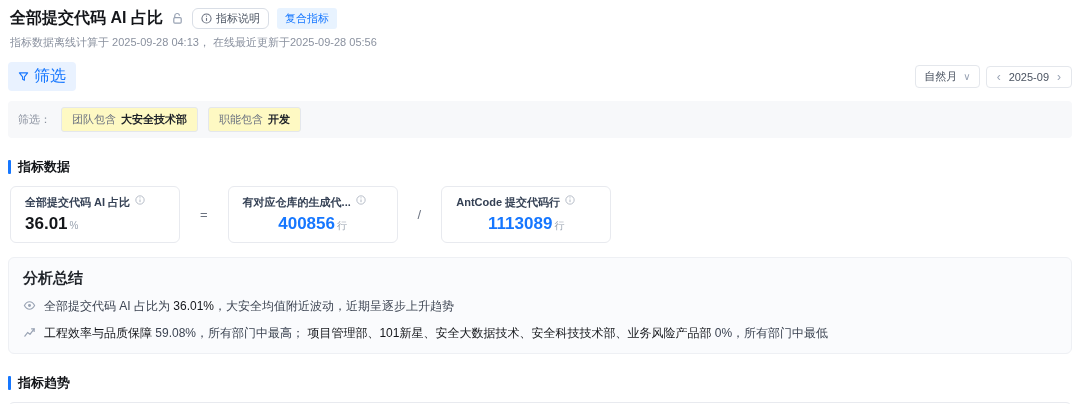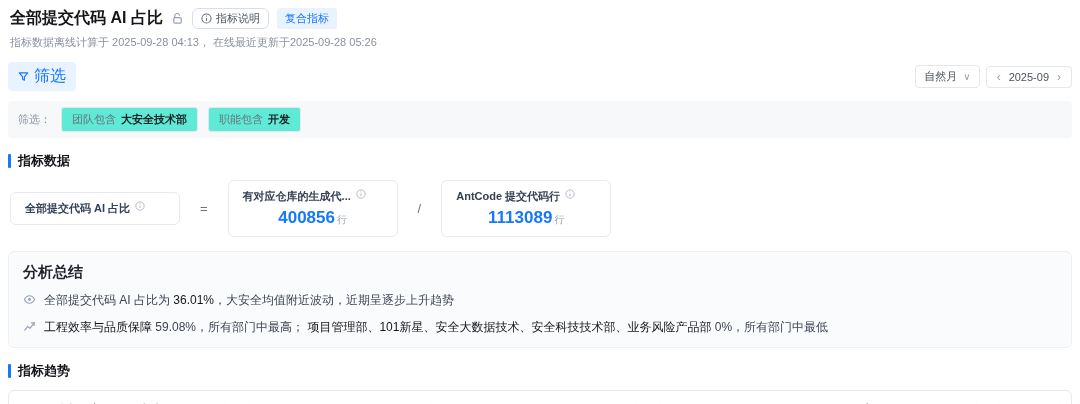--- a/index.html
+++ b/index.html
@@ -23,26 +23,26 @@
   .right-ctrls { display:flex; align-items:center; gap:6px; }
   .select-box, .date-nav { display:inline-flex; align-items:center; gap:6px; border:1px solid #e4e7ec;
     background:#fff; border-radius:4px; padding:3px 8px; font-size:11px; color:#4a5361; cursor:pointer; }
   .chev { color:#98a2b3; font-size:10px; }
   .date-chev { color:#98a2b3; font-size:12px; cursor:pointer; padding:0 2px; }
 
   
   .chips-band { margin-top:10px; background:#f7f8fa; border-radius:4px; padding:6px 10px;
     display:flex; align-items:center; gap:10px; }
   .chips-label { font-size:11px; color:#8a919f; }
-  .chip { display:inline-flex; align-items:center; gap:5px; background:#5eead4; border:1px solid #e4e7ec;
+  .chip { display:inline-flex; align-items:center; gap:5px; background:#fef9c3; border:1px solid #e4e7ec;
     border-radius:3px; padding:4px 10px; font-size:11px; }
   .chip .f { color:#6b7280; } .chip .v { color:#1f2329; font-weight:bold; }
 
   
-  .sec-hdr { display:flex; align-items:center; gap:7px; margin-top:14px; }
+  .sec-hdr { display:flex; align-items:center; gap:7px; margin-top:20px; }
   .sec-bar { width:3px; height:14px; background:#1677ff; border-radius:1px; }
   .sec-title { font-size:13px; font-weight:bold; color:#14161a; }
 
   
   .cards-row { display:flex; align-items:center; margin:10px 0 0 2px; }
   .mcard { border:1px solid #e8eaef; border-radius:6px; background:#fff; padding:8px 14px; min-width:170px; }
   .mcard-title { display:flex; align-items:flex-start; gap:5px; font-size:11px; font-weight:bold; color:#344054; }
   .mcard-val { margin-top:4px; font-size:17px; font-weight:bold; color:#14161a; }
   .mcard-val.blue { color:#1677ff;text-align:center; }
   .mcard-unit { font-size:10px; font-weight:normal; color:#9aa3b0; margin-left:2px; }
@@ -83,21 +83,21 @@
     <span class="pill-btn">
       <svg width="11" height="11" viewBox="0 0 12 12">
           <circle cx="6" cy="6" r="5" fill="none" stroke="#6b7280" stroke-width="1.1"></circle>
           <line x1="6" y1="5.4" x2="6" y2="8.6" stroke="#6b7280" stroke-width="1.2"></line>
           <circle cx="6" cy="3.4" r="0.7" fill="#6b7280"></circle>
         </svg>
       <span>指标说明</span>
     </span>
     <span class="badge-blue">复合指标</span>
   </div>
-  <div class="subtitle">指标数据离线计算于 2025-09-28 04:13， 在线最近更新于2025-09-28 05:26</div>
+  <div class="subtitle">指标数据离线计算于 2025-09-28 04:13， 在线最近更新于2025-09-28 05:56</div>
 
   <div class="toolbar">
     <span class="filter-btn">
       <svg width="11" height="11" viewBox="0 0 12 12">
           <path d="M1.5 2h9L7 6.4V10l-2-1V6.4z" fill="none" stroke="#1677ff" stroke-width="1.2" stroke-linejoin="round"></path>
         </svg>
       <span>筛选</span>
     </span>
     <span class="right-ctrls">
       <span class="select-box">
@@ -131,20 +131,21 @@
   <div class="cards-row">
     <div class="mcard">
       <div class="mcard-title">
         <span>全部提交代码 AI 占比</span>
         <svg width="10" height="10" viewBox="0 0 12 12">
             <circle cx="6" cy="6" r="5" fill="none" stroke="#b0b7c3" stroke-width="1.1"></circle>
             <line x1="6" y1="5.4" x2="6" y2="8.6" stroke="#b0b7c3" stroke-width="1.2"></line>
             <circle cx="6" cy="3.4" r="0.7" fill="#b0b7c3"></circle>
           </svg>
       </div>
+      <div class="mcard-val"><span>36.01</span><span class="mcard-unit">%</span></div>
     </div>
     <span class="op">=</span>
     <div class="mcard">
       <div class="mcard-title">
         <span>有对应仓库的生成代...</span>
         <svg width="10" height="10" viewBox="0 0 12 12">
             <circle cx="6" cy="6" r="5" fill="none" stroke="#b0b7c3" stroke-width="1.1"></circle>
             <line x1="6" y1="5.4" x2="6" y2="8.6" stroke="#b0b7c3" stroke-width="1.2"></line>
             <circle cx="6" cy="3.4" r="0.7" fill="#b0b7c3"></circle>
           </svg>

